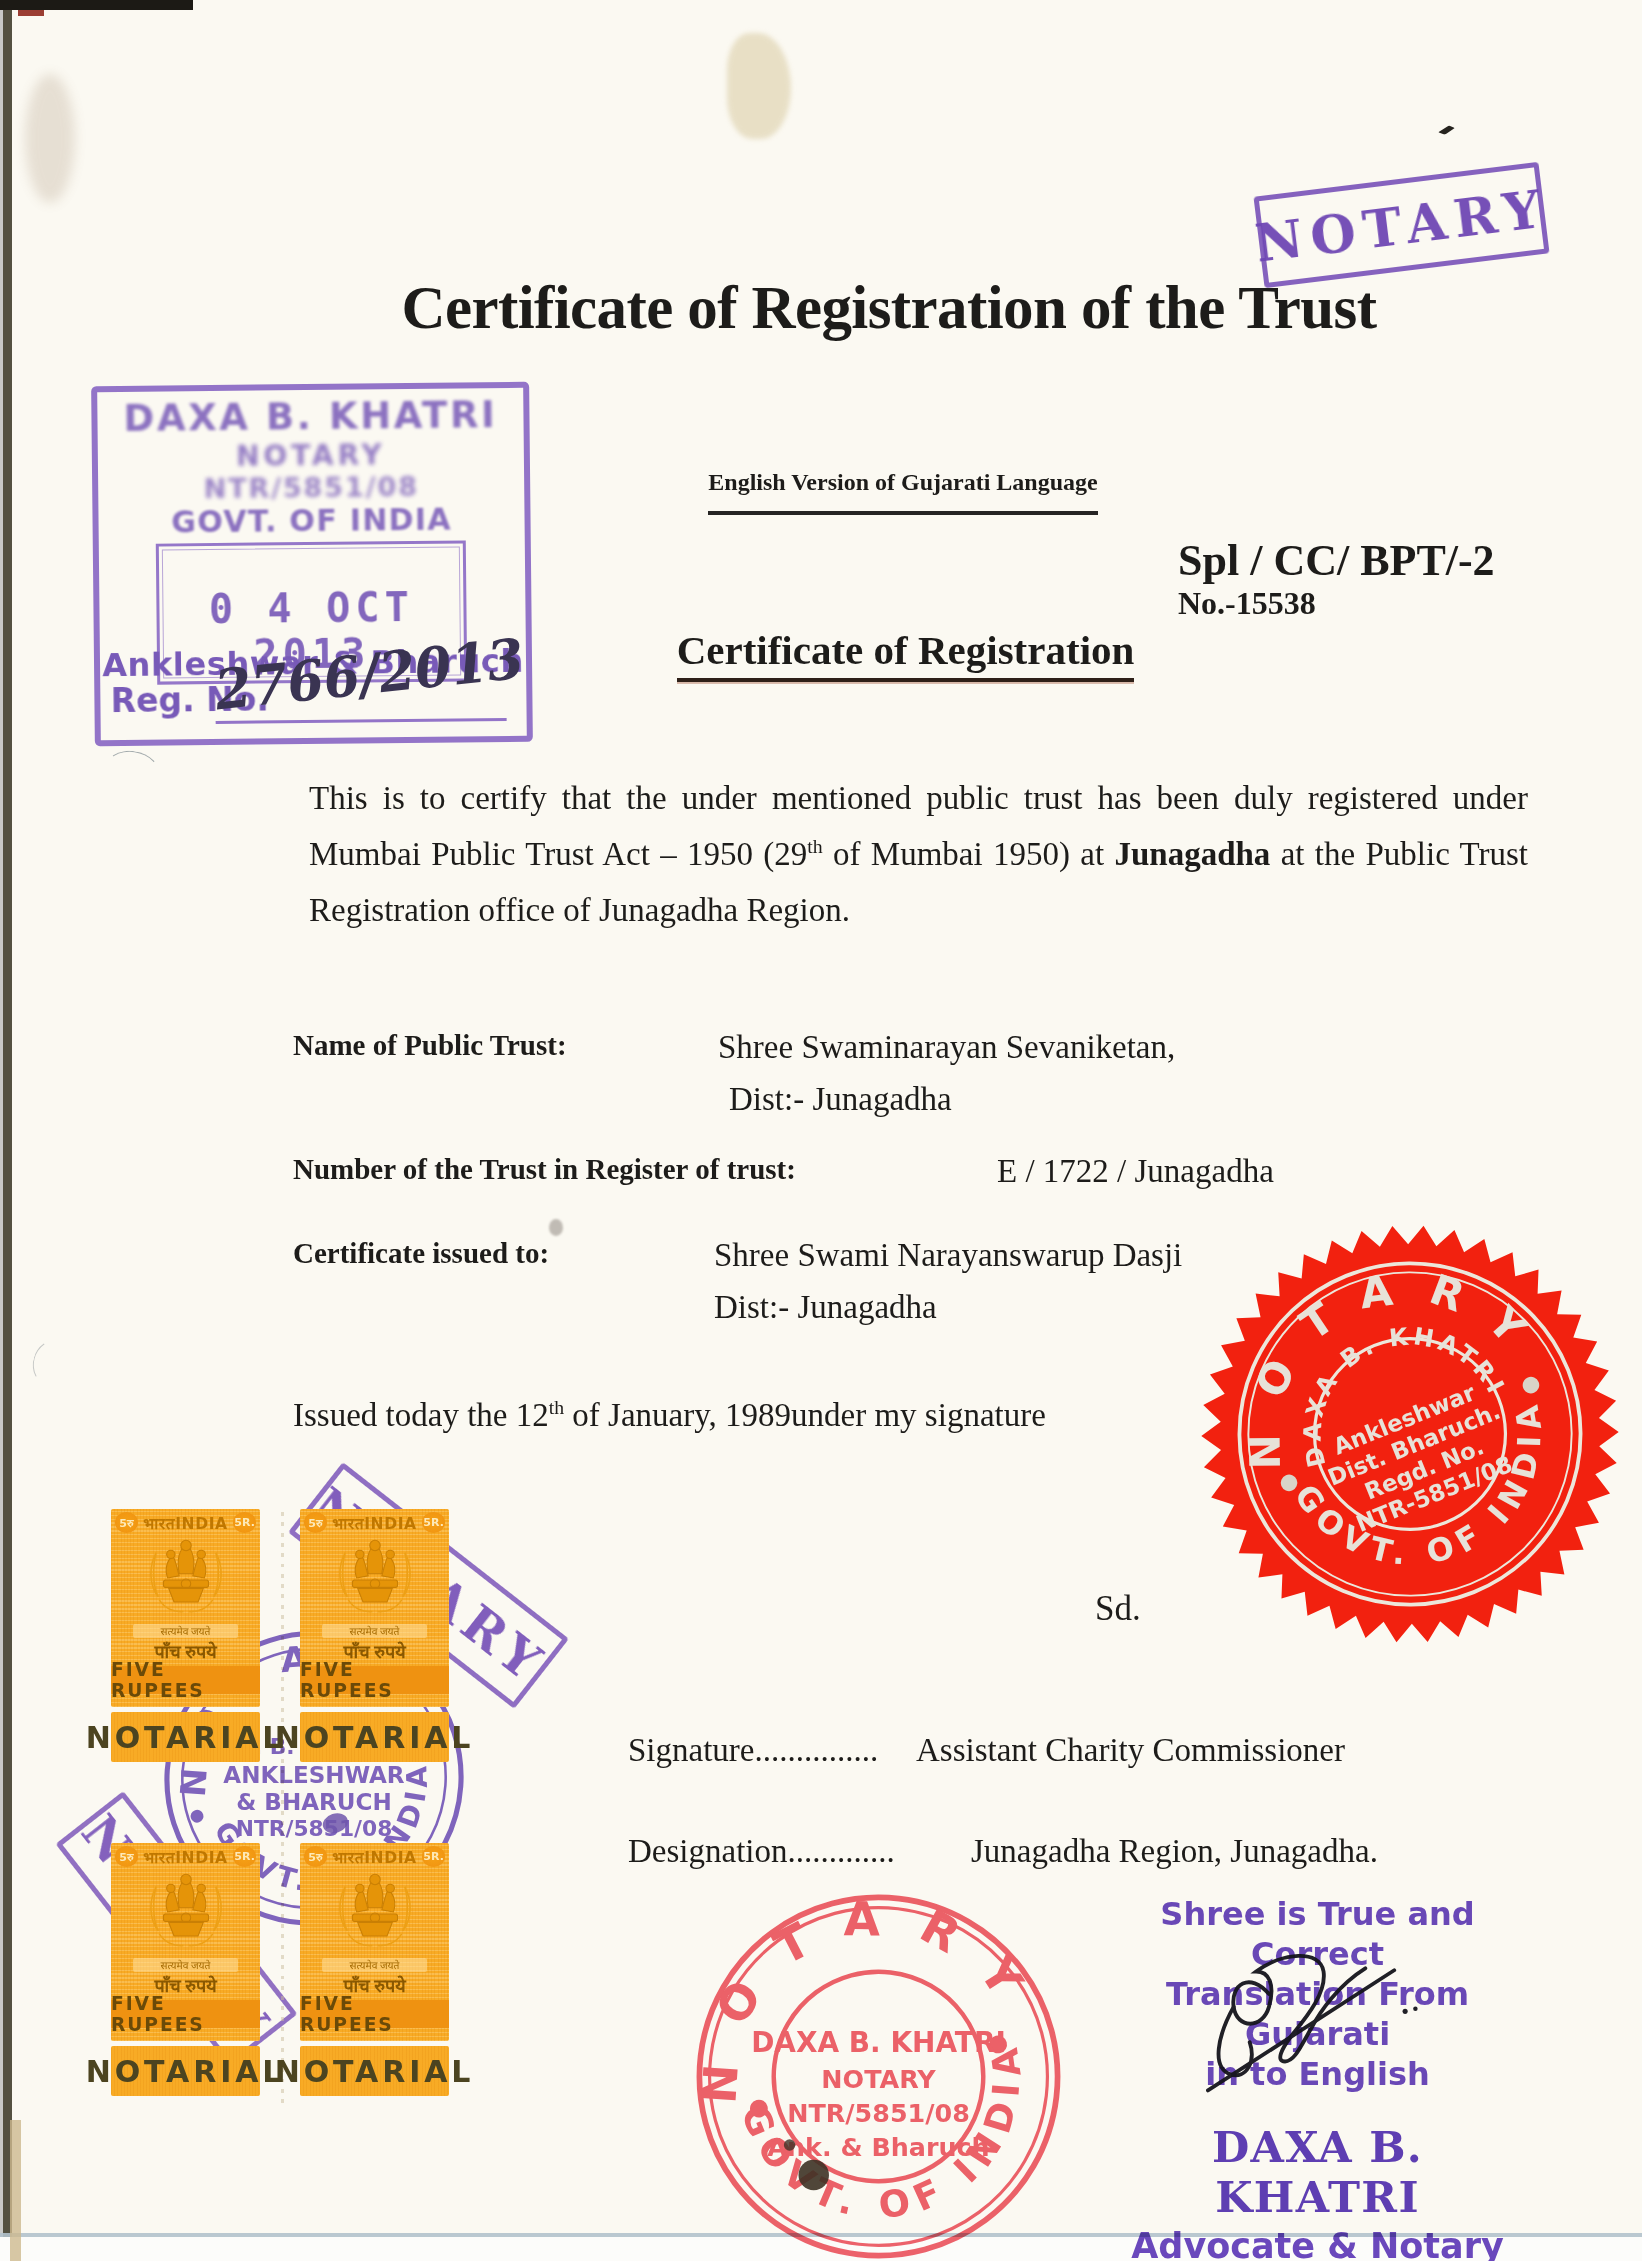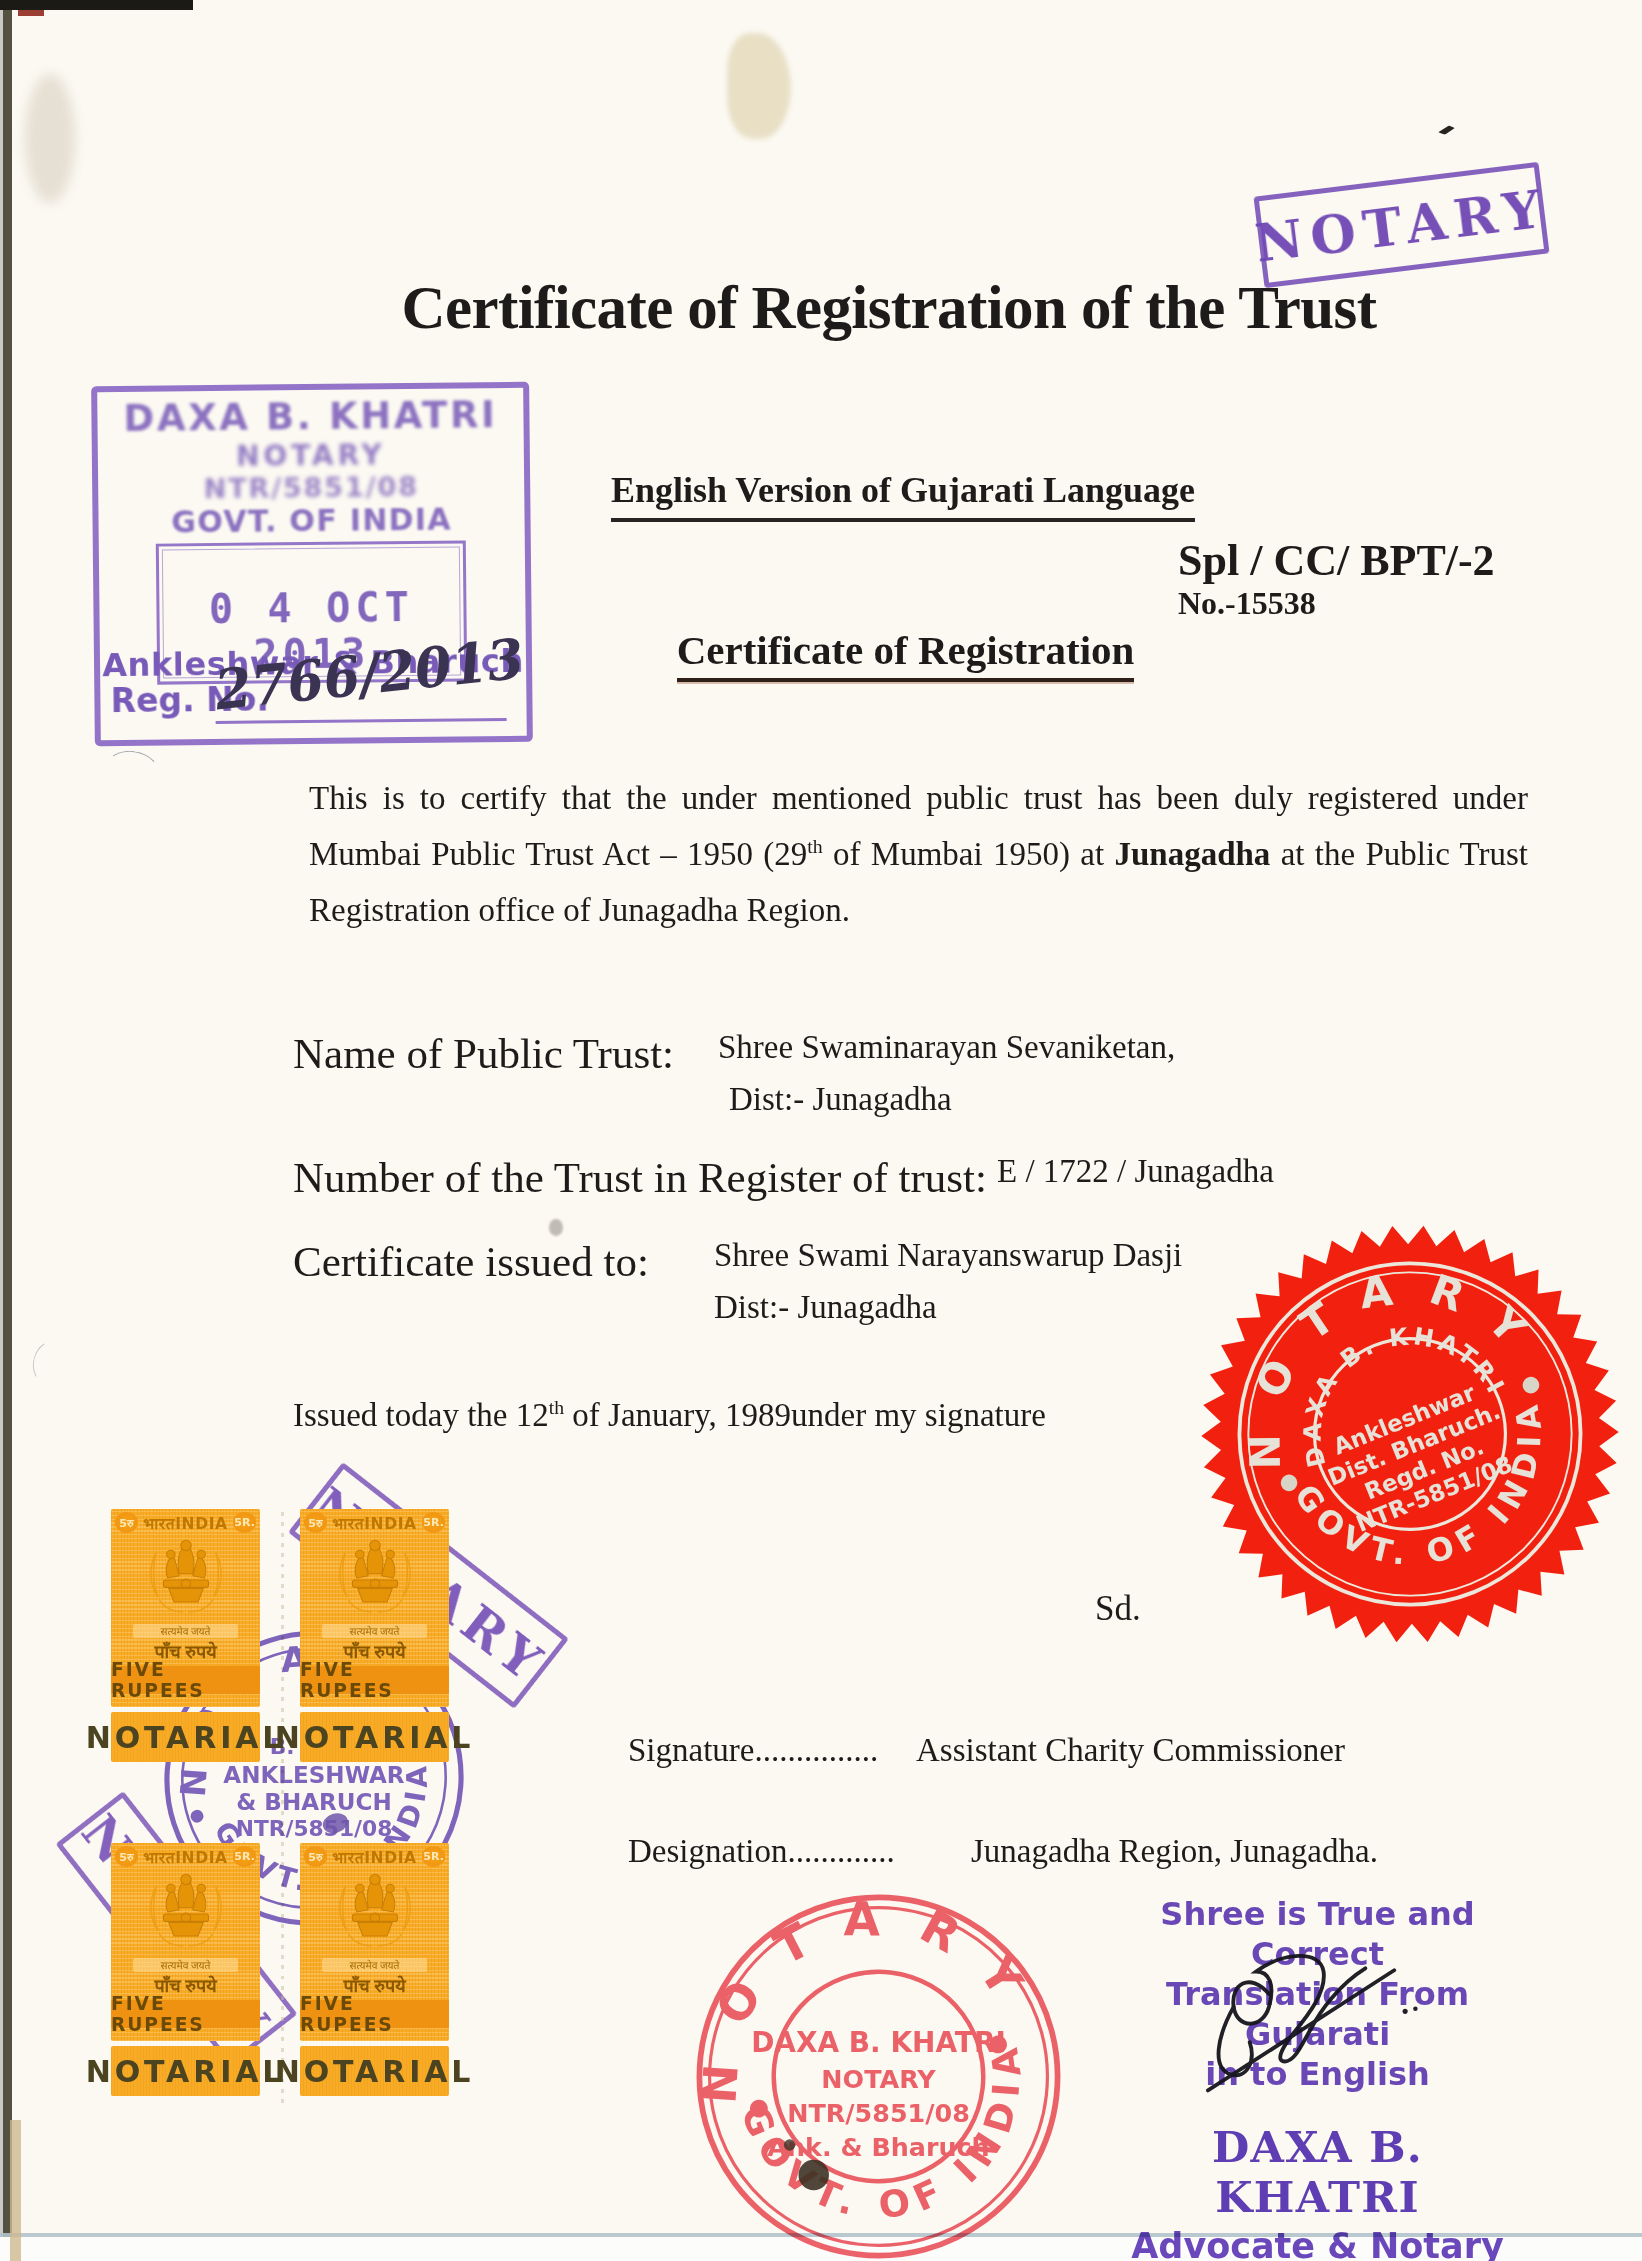--- a/index.html
+++ b/index.html
@@ -16,29 +16,29 @@
   .hair-curve{position:absolute;left:103px;top:751px;width:55px;height:43px;border:1.9px solid #8d979b;border-color:#8d979b transparent transparent transparent;border-radius:50%;opacity:.8;transform:rotate(8deg);}
   .hair-curve2{position:absolute;left:33px;top:1340px;width:39px;height:45px;border:1.9px solid #9aa0a2;border-color:transparent transparent transparent #9aa0a2;border-radius:50%;opacity:.55;transform:rotate(14deg);}
   .gray-dot{position:absolute;left:549px;top:1219px;width:14px;height:17px;background:#9a938c;opacity:.6;border-radius:50%;filter:blur(1.3px);}
   .bottom-edge-line{position:absolute;left:0;top:2233px;width:1643px;height:4.5px;background:#b3c2cc;opacity:.9;}
   .below-paper{position:absolute;left:0;top:2237px;width:1643px;height:24px;background:#fcfcfa;}
   .bottom-tan{position:absolute;left:9.7px;top:2120px;width:11.6px;height:142px;background:#cdb98e;opacity:.8;}
   
   .abs{position:absolute;}
   .title{left:277px;top:273px;width:1224px;text-align:center;font-size:61px;font-weight:700;letter-spacing:-0.6px;}
   .subtitle-wrap{left:555px;top:469px;width:696px;text-align:center;}
-  .subtitle{display:inline-block;font-size:36px;font-weight:700;border-bottom:4.5px solid #262524;padding-bottom:7px;}
+  .subtitle{display:inline-block;font-size:24px;font-weight:700;border-bottom:4.5px solid #262524;padding-bottom:15px;}
   .ref1{left:1178px;top:535px;font-size:44px;font-weight:700;}
   .ref2{left:1178px;top:585px;font-size:32px;font-weight:700;}
   .heading2-wrap{left:635px;top:626px;width:541px;text-align:center;}
   .heading2{display:inline-block;font-size:41px;font-weight:700;border-bottom:4.5px solid #2e2018;box-shadow:0 1.9px 0 rgba(150,60,30,.35);padding-bottom:3.9px;}
   .para{left:293px;top:770px;width:1219px;font-size:33px;line-height:56px;text-align:justify;margin-left:16px;}
   .para b{font-weight:700;}
   sup{font-size:60%;vertical-align:super;line-height:0;}
-  .f-label{font-weight:400;font-size:43px;}
+  .f-label{font-weight:700;font-size:29px;}
   .f-value{font-size:33px;}
   .name-label{left:293px;top:1029px;}
   .name-v1{left:718px;top:1029px;}
   .name-v2{left:729px;top:1081px;}
   .num-label{left:293px;top:1153px;}
   .num-value{left:997px;top:1153px;}
   .cert-label{left:293px;top:1237px;}
   .cert-v1{left:714px;top:1237px;}
   .cert-v2{left:714px;top:1289px;}
   .issued-line{left:293px;top:1397px;font-size:33px;}

